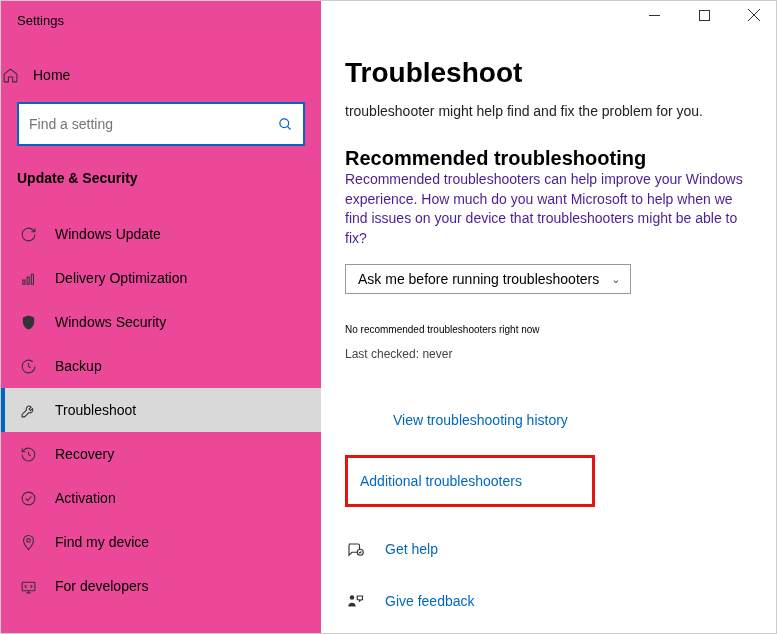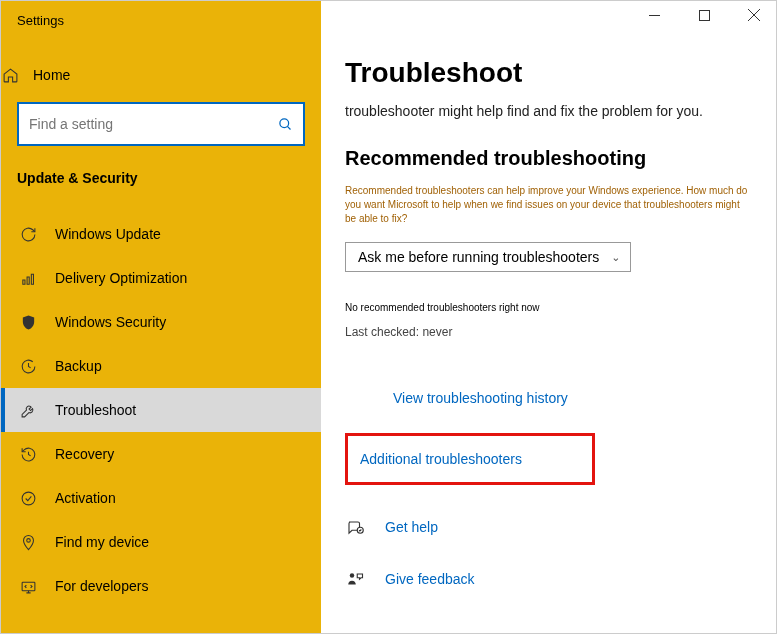--- a/index.html
+++ b/index.html
@@ -1,18 +1,18 @@
 <!DOCTYPE html>
 <html><head>
   <meta charset="utf-8">
   <style>
     * { margin: 0; padding: 0; box-sizing: border-box; font-family: "Segoe UI", sans-serif; }
     body { width: 777px; height: 634px; display: flex; border: 1px solid #ccc; background: #fff; overflow: hidden; }
     
-    .sidebar { width: 320px; background: #eab308; display: flex; flex-direction: column; padding: 0; }
+    .sidebar { width: 320px; background: #ec4899; display: flex; flex-direction: column; padding: 0; }
     .sidebar-header { padding: 12px 16px 8px 16px; font-size: 13px; }
     .home-row { display: flex; align-items: center; gap: 14px; padding: 10px 0; margin-top: 20px; cursor: pointer; }
     .home-row .icon { width: 18px; height: 18px; display: flex; align-items: center; justify-content: center; }
     .home-row span.label { font-size: 14px; }
     
     .search-box { margin: 8px 16px 14px 16px; border: 2px solid #0067c0; background: #fff; display: flex; align-items: center; padding: 6px 10px; height: 44px; gap: 24px; }
     .search-box input { border: none; outline: none; flex: 1; font-size: 14px; color: #666; background: transparent; }
     .search-box .search-icon { color: #0067c0; }
     
     .section-title { padding: 10px 16px 14px 16px; font-size: 14px; font-weight: 600; }
@@ -24,21 +24,21 @@
     .nav-item .icon { width: 18px; height: 18px; display: flex; align-items: center; justify-content: center; flex-shrink: 0; }
     
     .content { flex: 1; padding: 14px 24px 24px 24px; position: relative; }
     .window-controls { position: absolute; top: 4px; right: 8px; display: flex; gap: 22px; }
     .window-controls div { width: 28px; height: 20px; display: flex; align-items: center; justify-content: center; cursor: pointer; }
     
     .page-title { font-size: 28px; font-weight: 600; margin-top: 42px; }
     .desc-line { font-size: 14px; margin-top: 14px; color: #222; }
     
     .section-heading { font-size: 20px; font-weight: 600; margin-top: 28px; }
-    .section-body { font-size: 10px; margin-top: 14px; color: #a16207; line-height: 1.4; }
+    .section-body { font-size: 14px; color: #4c1d95; line-height: 1.4; }
     
     .dropdown { margin-top: 16px; border: 1px solid #999; display: inline-flex; align-items: center; padding: 6px 10px 6px 12px; font-size: 14px; gap: 12px; cursor: pointer; }
     .dropdown .chev { font-size: 11px; color: #555; }
     
     .status-line { margin-top: 30px; font-size: 10px; }
     .checked-line { margin-top: 12px; font-size: 12px; color: #444; }
     
     .link { color: #0067c0; font-size: 14px; cursor: pointer; display: inline-block; }
     .link-block { margin-top: 50px; margin-left: 48px; }
     

